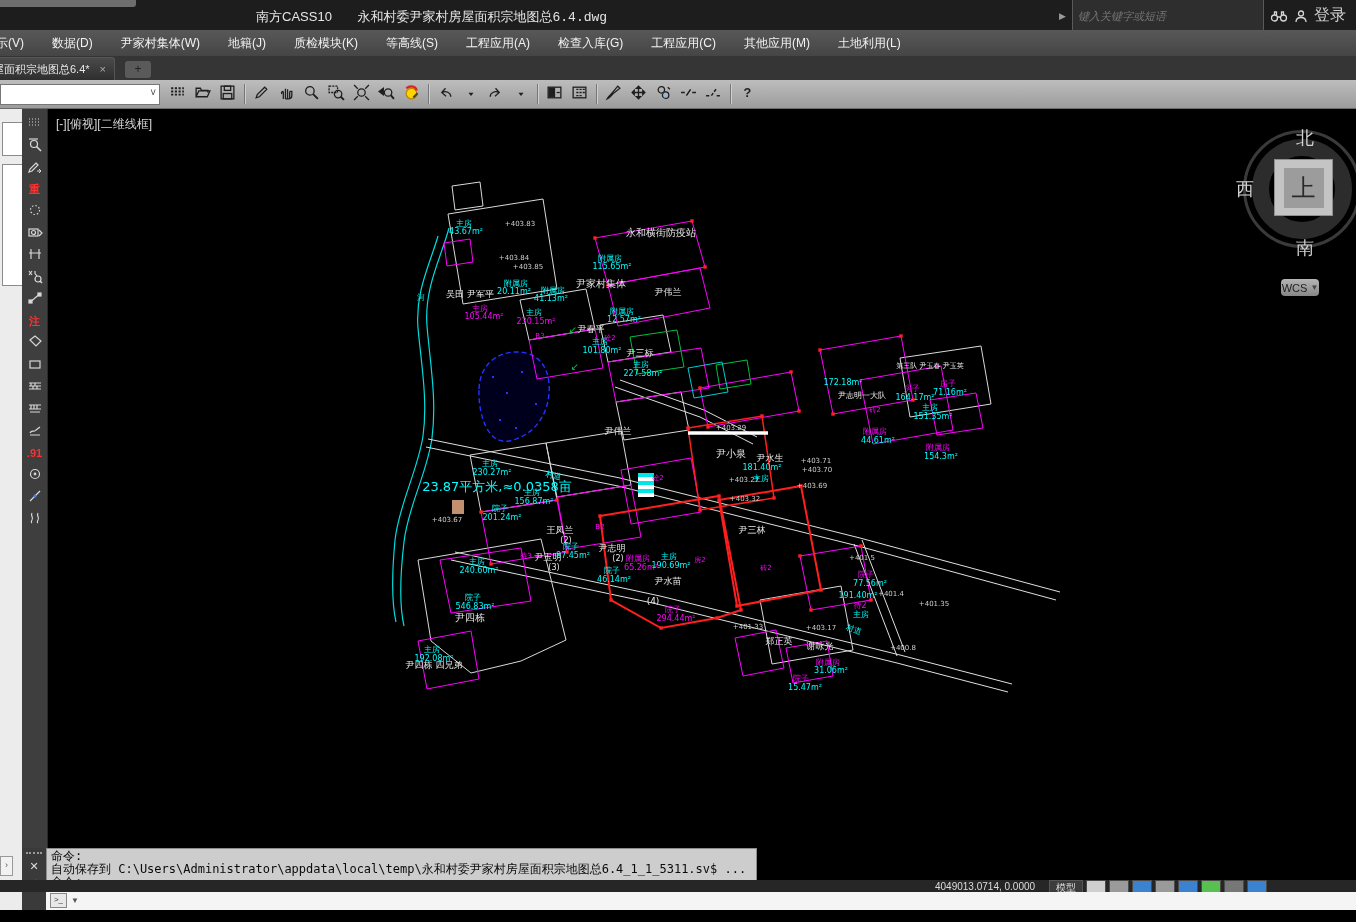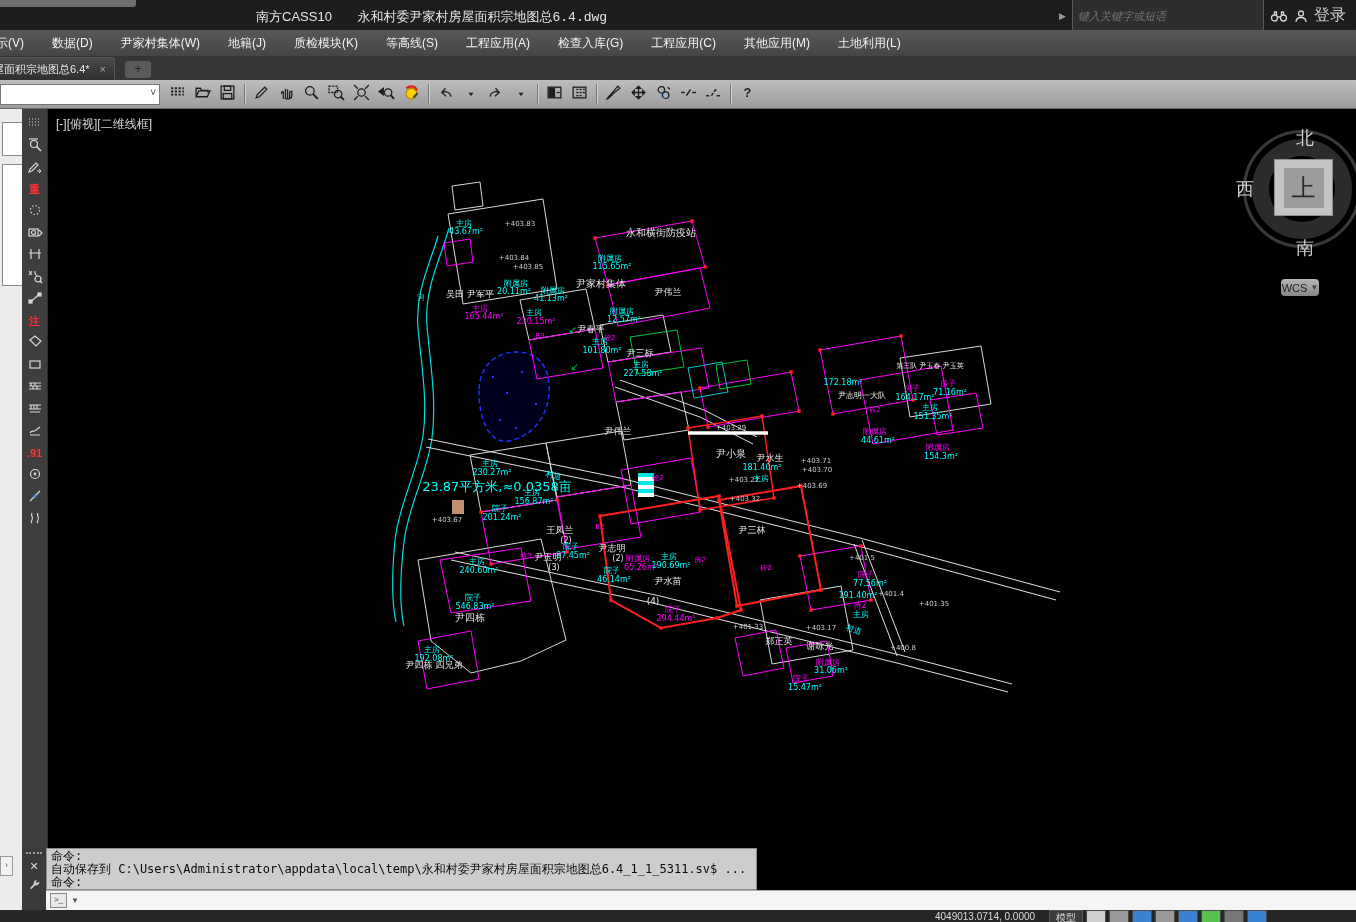--- a/index.html
+++ b/index.html
@@ -65,21 +65,21 @@
   .cmd-hist{position:absolute;left:46px;top:848px;width:711px;height:42px;background:#cdcdcd;border:1px solid #8c8c8c;
             z-index:6;box-sizing:border-box;padding:1px 4px;color:#0a0a0a;font-size:12px;line-height:13px;
             font-family:"DejaVu Sans Mono","Liberation Mono",monospace;white-space:nowrap;overflow:hidden;}
   .cmd-input-row{position:absolute;left:46px;top:890px;width:1310px;height:20px;background:#f5f5f5;border-top:1px solid #aaa;
                  z-index:6;display:flex;align-items:center;gap:4px;padding-left:4px;box-sizing:border-box;}
   .cmd-btn{width:15px;height:13px;border:1px solid #888;background:#e8e8e8;color:#333;font-size:8px;line-height:12px;text-align:center;}
   .cmd-caret{color:#555;font-size:8px;}
   .cmd-input{flex:1;border:none;background:transparent;outline:none;font-style:italic;color:#999;font-size:12px;
              font-family:"DejaVu Sans Mono","Liberation Mono",monospace;}
   
-  .statusbar{position:absolute;left:0;top:910px;width:1356px;height:12px;background:#262626;z-index:7;overflow:hidden;
+  .statusbar{position:absolute;left:0;top:880px;width:1356px;height:12px;background:#262626;z-index:7;overflow:hidden;
              display:flex;align-items:flex-start;color:#ddd;font-size:10px;}
   .sb-coords{margin-left:935px;white-space:nowrap;line-height:14px;}
   .sb-model{margin-left:14px;background:#3c3c3c;border:1px solid #555;padding:0 6px;line-height:13px;height:16px;}
   .sb-ico{width:20px;height:16px;margin-left:3px;border:1px solid #4a4a4a;box-sizing:border-box;}
 </style>
 </head>
 <body>
 
 <div class="app">
 

